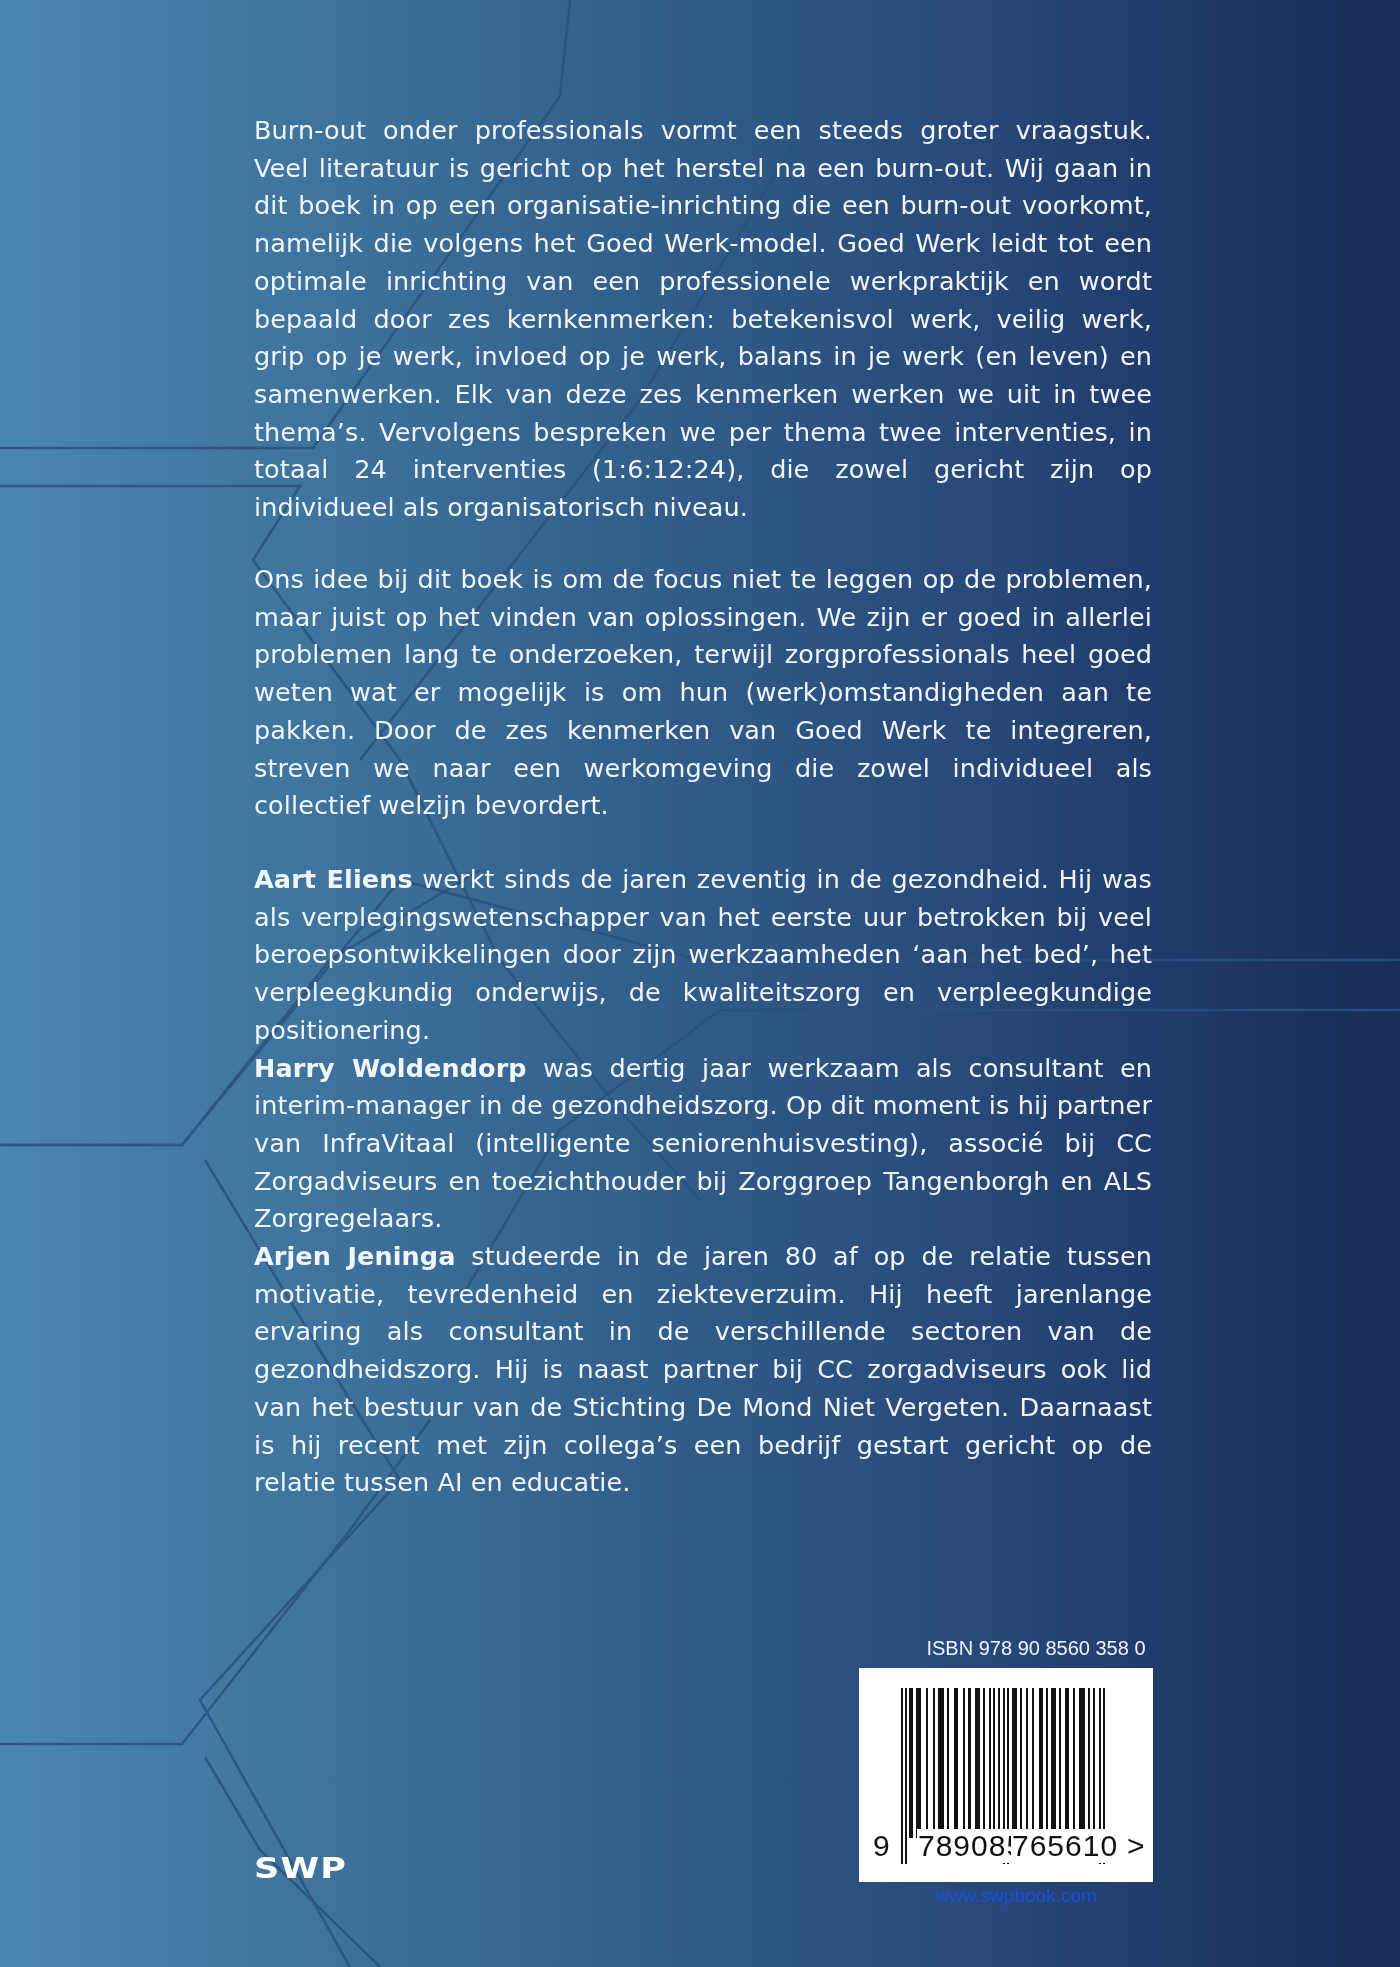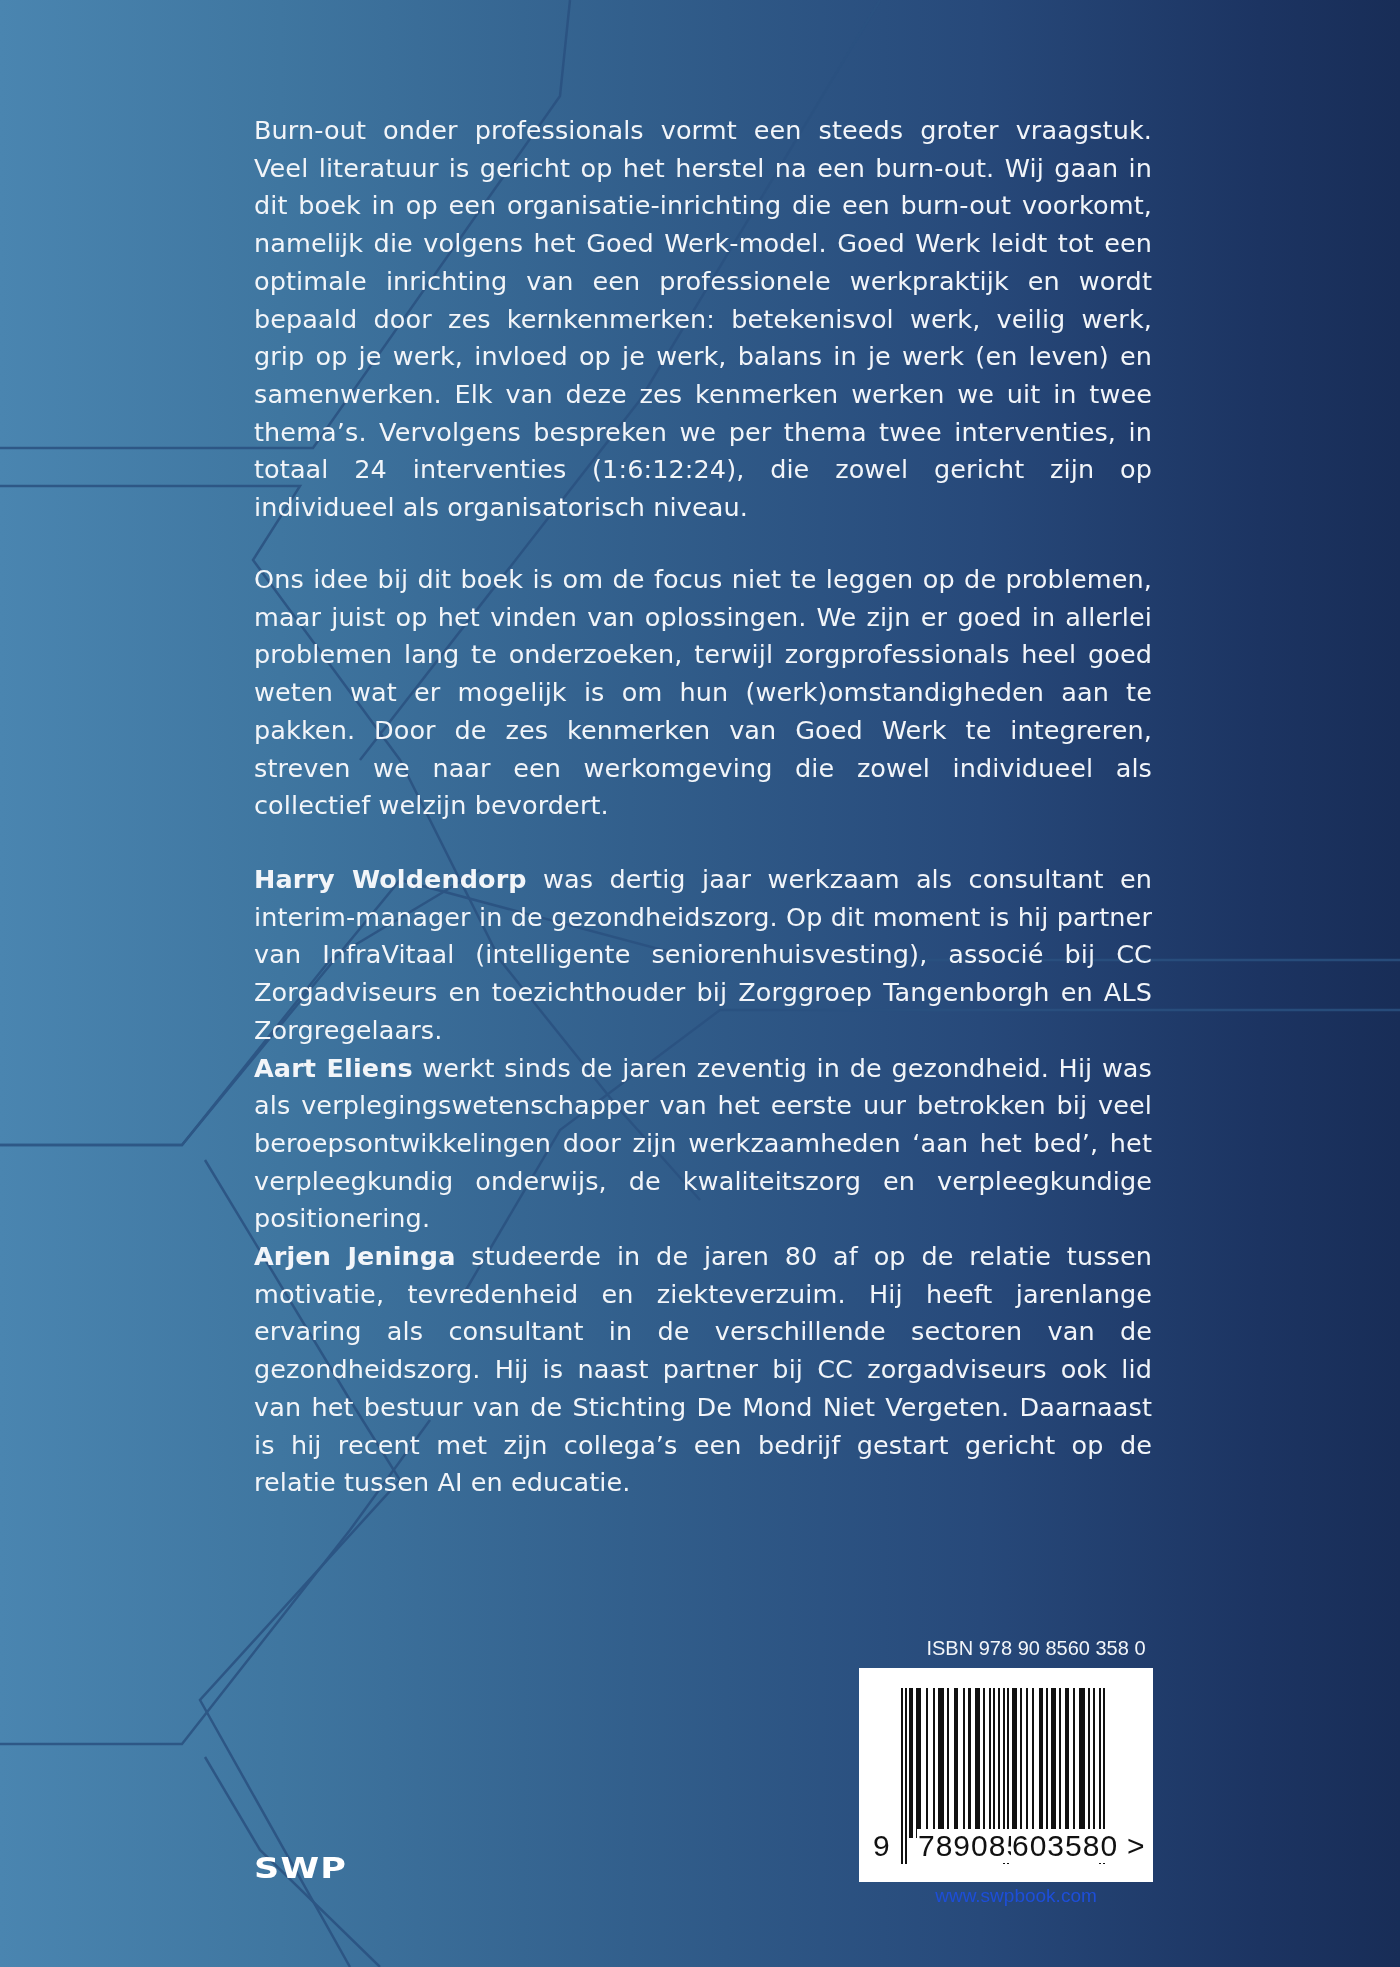--- a/index.html
+++ b/index.html
@@ -66,22 +66,22 @@
 
 <div class="text-block" id="p1">
   <p>Burn-out onder professionals vormt een steeds groter vraagstuk. Veel literatuur is gericht op het herstel na een burn-out. Wij gaan in dit boek in op een organisatie-inrichting die een burn-out voorkomt, namelijk die volgens het Goed Werk-model. Goed Werk leidt tot een optimale inrichting van een professionele werkpraktijk en wordt bepaald door zes kernkenmerken: betekenisvol werk, veilig werk, grip op je werk, invloed op je werk, balans in je werk (en leven) en samenwerken. Elk van deze zes kenmerken werken we uit in twee thema’s. Vervolgens bespreken we per thema twee interventies, in totaal 24 interventies (1:6:12:24), die zowel gericht zijn op individueel als organisatorisch niveau.</p>
 </div>
 
 <div class="text-block" id="p2">
   <p>Ons idee bij dit boek is om de focus niet te leggen op de problemen, maar juist op het vinden van oplossingen. We zijn er goed in allerlei problemen lang te onderzoeken, terwijl zorgprofessionals heel goed weten wat er mogelijk is om hun (werk)omstandigheden aan te pakken. Door de zes kenmerken van Goed Werk te integreren, streven we naar een werkomgeving die zowel individueel als collectief welzijn bevordert.</p>
 </div>
 
 <div class="text-block" id="bios">
+  <p><span class="bio-name">Aart Eliens</span><span> werkt sinds de jaren zeventig in de gezondheid. Hij was als verplegingswetenschapper van het eerste uur betrokken bij veel beroepsontwikkelingen door zijn werkzaamheden ‘aan het bed’, het verpleegkundig onderwijs, de kwaliteitszorg en verpleegkundige positionering.</span></p>
   <p><span class="bio-name">Harry Woldendorp</span><span> was dertig jaar werkzaam als consultant en interim-manager in de gezondheidszorg. Op dit moment is hij partner van InfraVitaal (intelligente seniorenhuisvesting), associé bij CC Zorgadviseurs en toezichthouder bij Zorggroep Tangenborgh en ALS Zorgregelaars.</span></p>
-  <p><span class="bio-name">Aart Eliens</span><span> werkt sinds de jaren zeventig in de gezondheid. Hij was als verplegingswetenschapper van het eerste uur betrokken bij veel beroepsontwikkelingen door zijn werkzaamheden ‘aan het bed’, het verpleegkundig onderwijs, de kwaliteitszorg en verpleegkundige positionering.</span></p>
   <p><span class="bio-name">Arjen Jeninga</span><span> studeerde in de jaren 80 af op de relatie tussen motivatie, tevredenheid en ziekteverzuim. Hij heeft jarenlange ervaring als consultant in de verschillende sectoren van de gezondheidszorg. Hij is naast partner bij CC zorgadviseurs ook lid van het bestuur van de Stichting De Mond Niet Vergeten. Daarnaast is hij recent met zijn collega’s een bedrijf gestart gericht op de relatie tussen AI en educatie.</span></p>
 </div>
 
 <div class="isbn-label">ISBN 978 90 8560 358 0</div>
 
 <div class="barcode-box">
   <svg class="barcode-bars" viewBox="0 0 294 214" xmlns="http://www.w3.org/2000/svg">
     <g fill="#111">
       <rect x="42" y="20" width="2" height="176"></rect>
       <rect x="46" y="20" width="2" height="176"></rect>
@@ -114,20 +114,20 @@
       <rect x="220" y="20" width="6" height="150"></rect>
       <rect x="229" y="20" width="2" height="150"></rect>
       <rect x="234" y="20" width="2" height="150"></rect>
       <rect x="240" y="20" width="2" height="176"></rect>
       <rect x="244" y="20" width="2" height="176"></rect>
     </g>
   </svg>
   <div class="barcode-digits">
     <span class="d-first">9</span>
     <span class="d-group1">789085</span>
-    <span class="d-group2">603580</span>
+    <span class="d-group2">765610</span>
     <span class="d-arrow">&gt;</span>
   </div>
 </div>
 
 <div class="website">www.swpbook.com</div>
 
 <div class="logo">SWP</div>
 
 </body></html>

